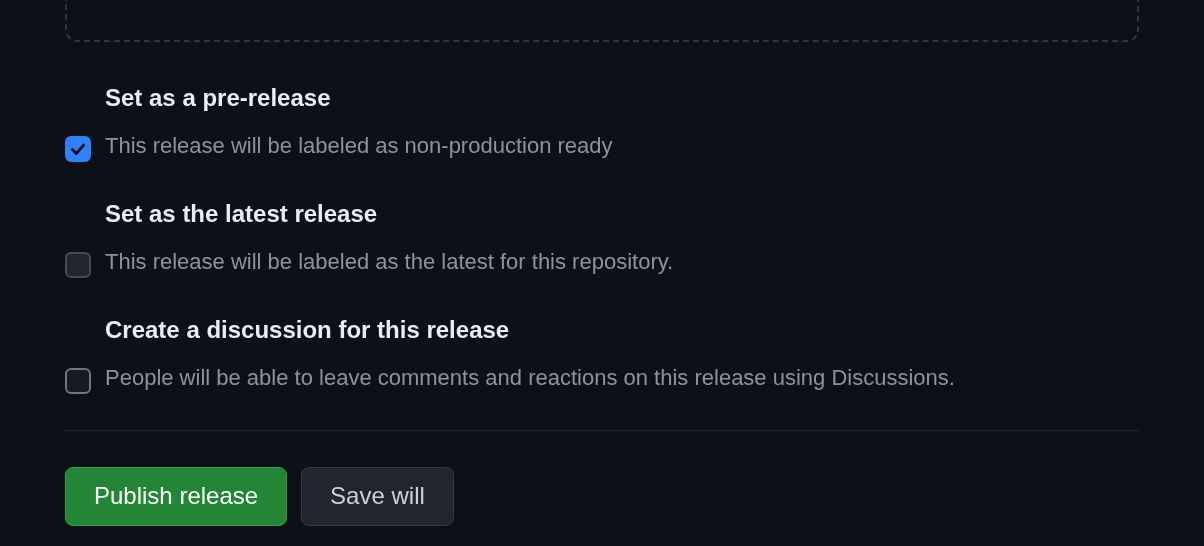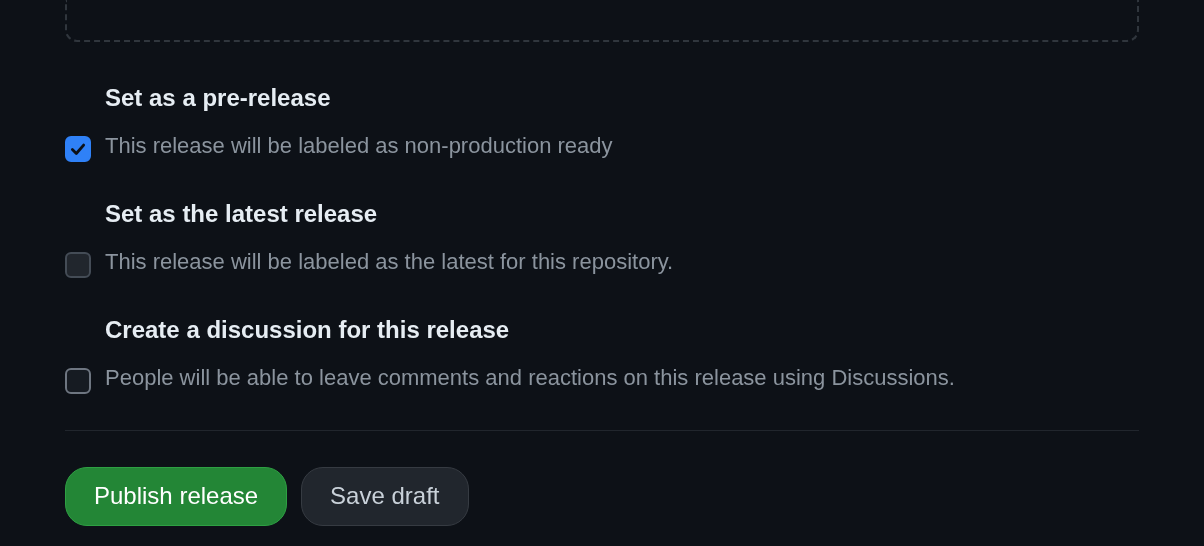--- a/index.html
+++ b/index.html
@@ -78,21 +78,21 @@
     }
     .actions {
       padding: 36px 65px;
       display: flex;
       gap: 14px;
     }
     .btn {
       font-size: 24px;
       font-weight: 500;
       padding: 14px 28px;
-      border-radius: 22px;
+      border-radius: 8px;
       cursor: pointer;
       border: 1px solid;
       line-height: 1.2;
     }
     .btn-primary {
       background-color: #238636;
       border-color: #2ea043;
       color: #ffffff;
     }
     .btn-secondary {
@@ -135,14 +135,14 @@
       <div class="option-description">People will be able to leave comments and reactions on this release using Discussions.</div>
     </div>
   </div>
 
 </div>
 
 <hr class="divider">
 
 <div class="actions">
   <button class="btn btn-primary">Publish release</button>
-  <button class="btn btn-secondary">Save draft</button>
+  <button class="btn btn-secondary">Save will</button>
 </div>
 
 </body></html>

